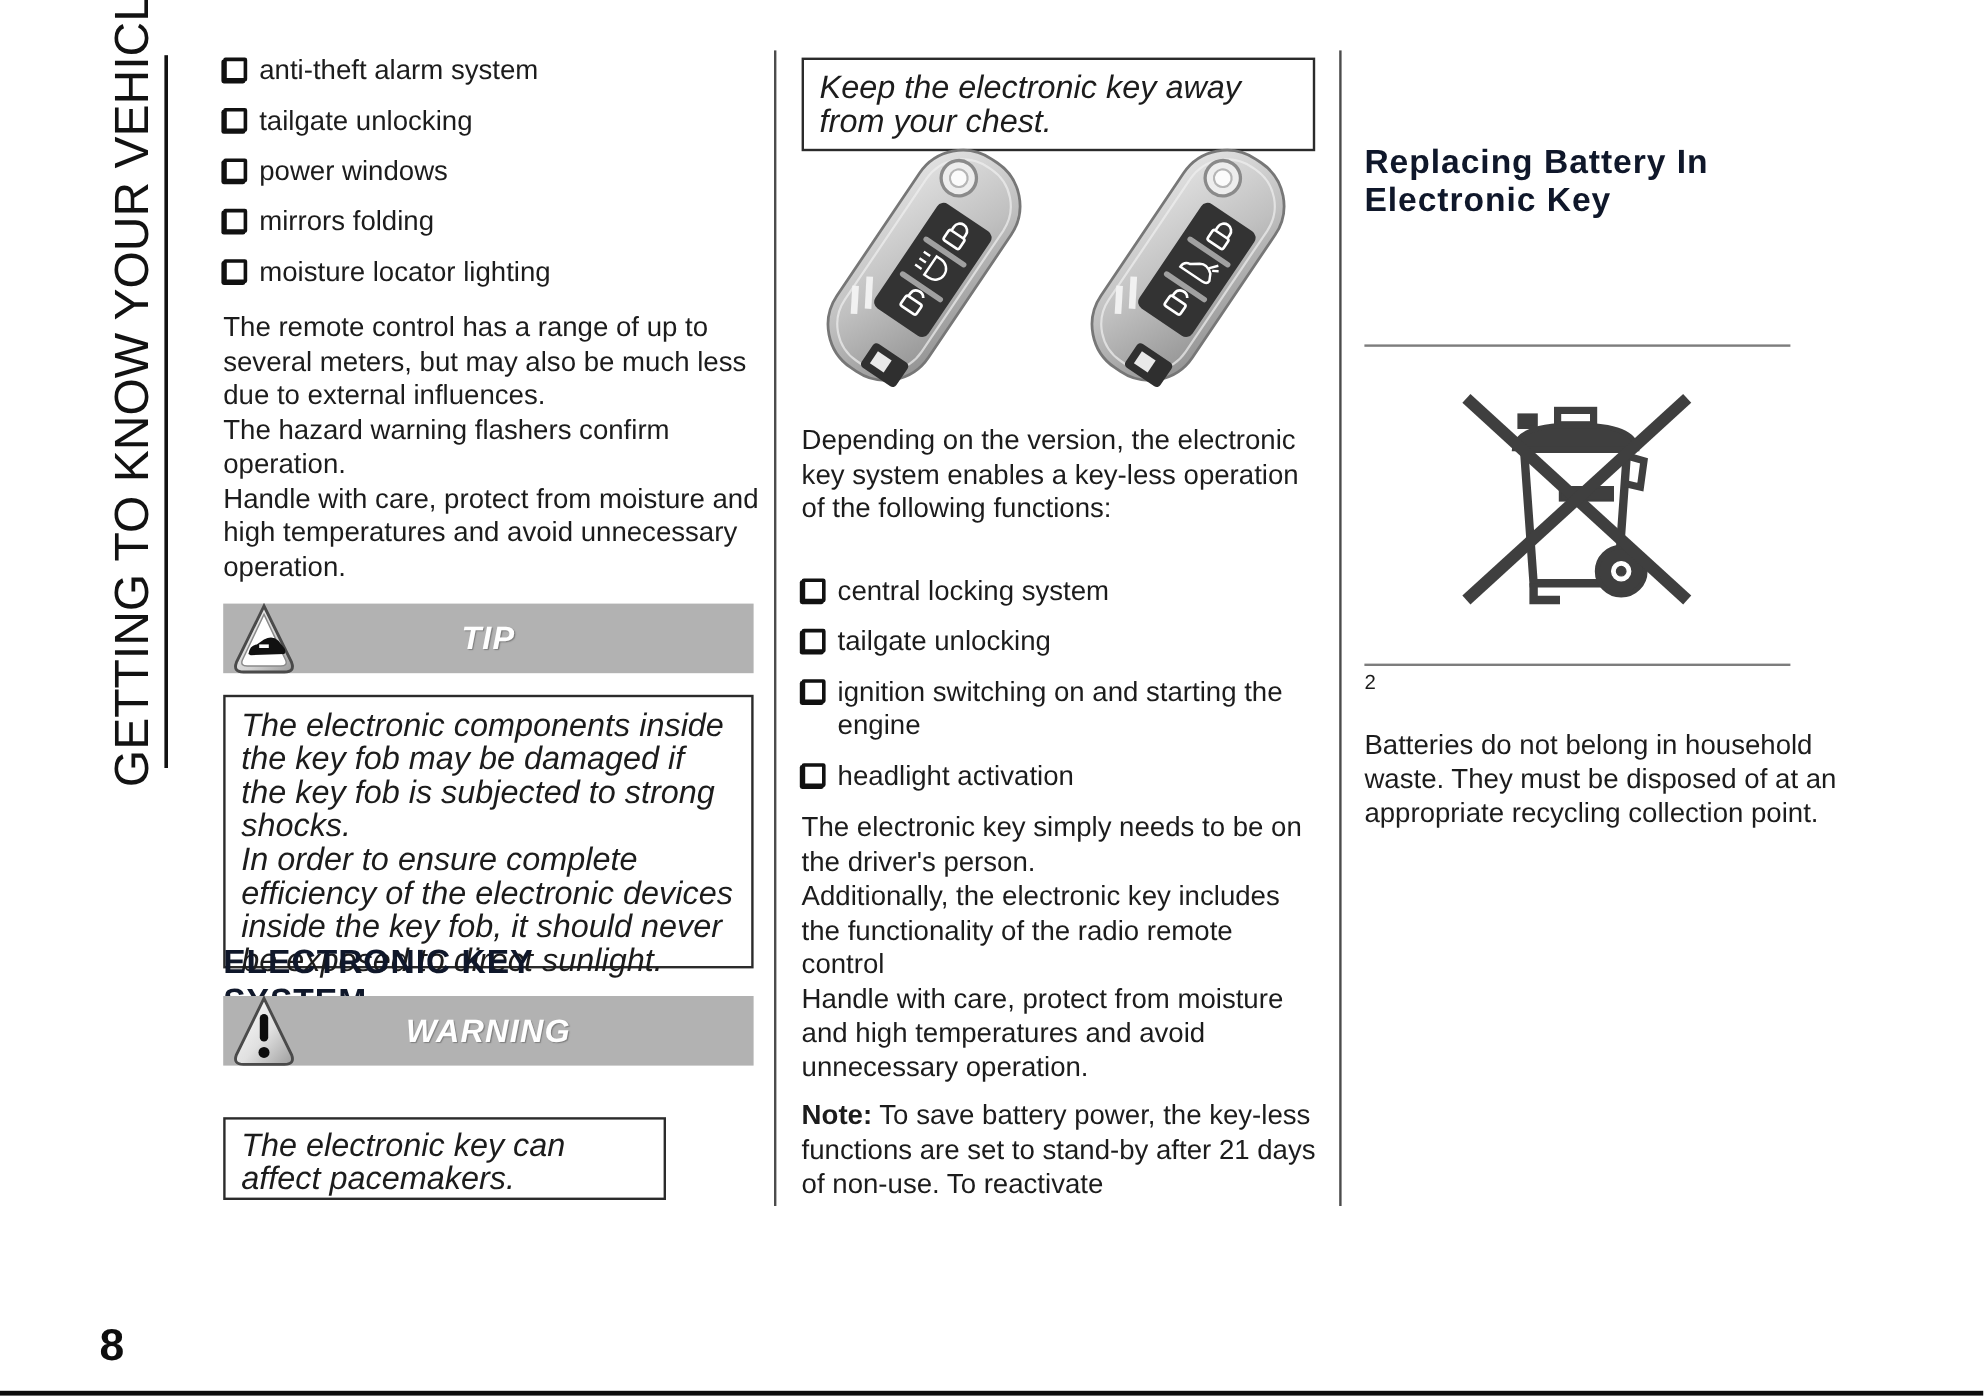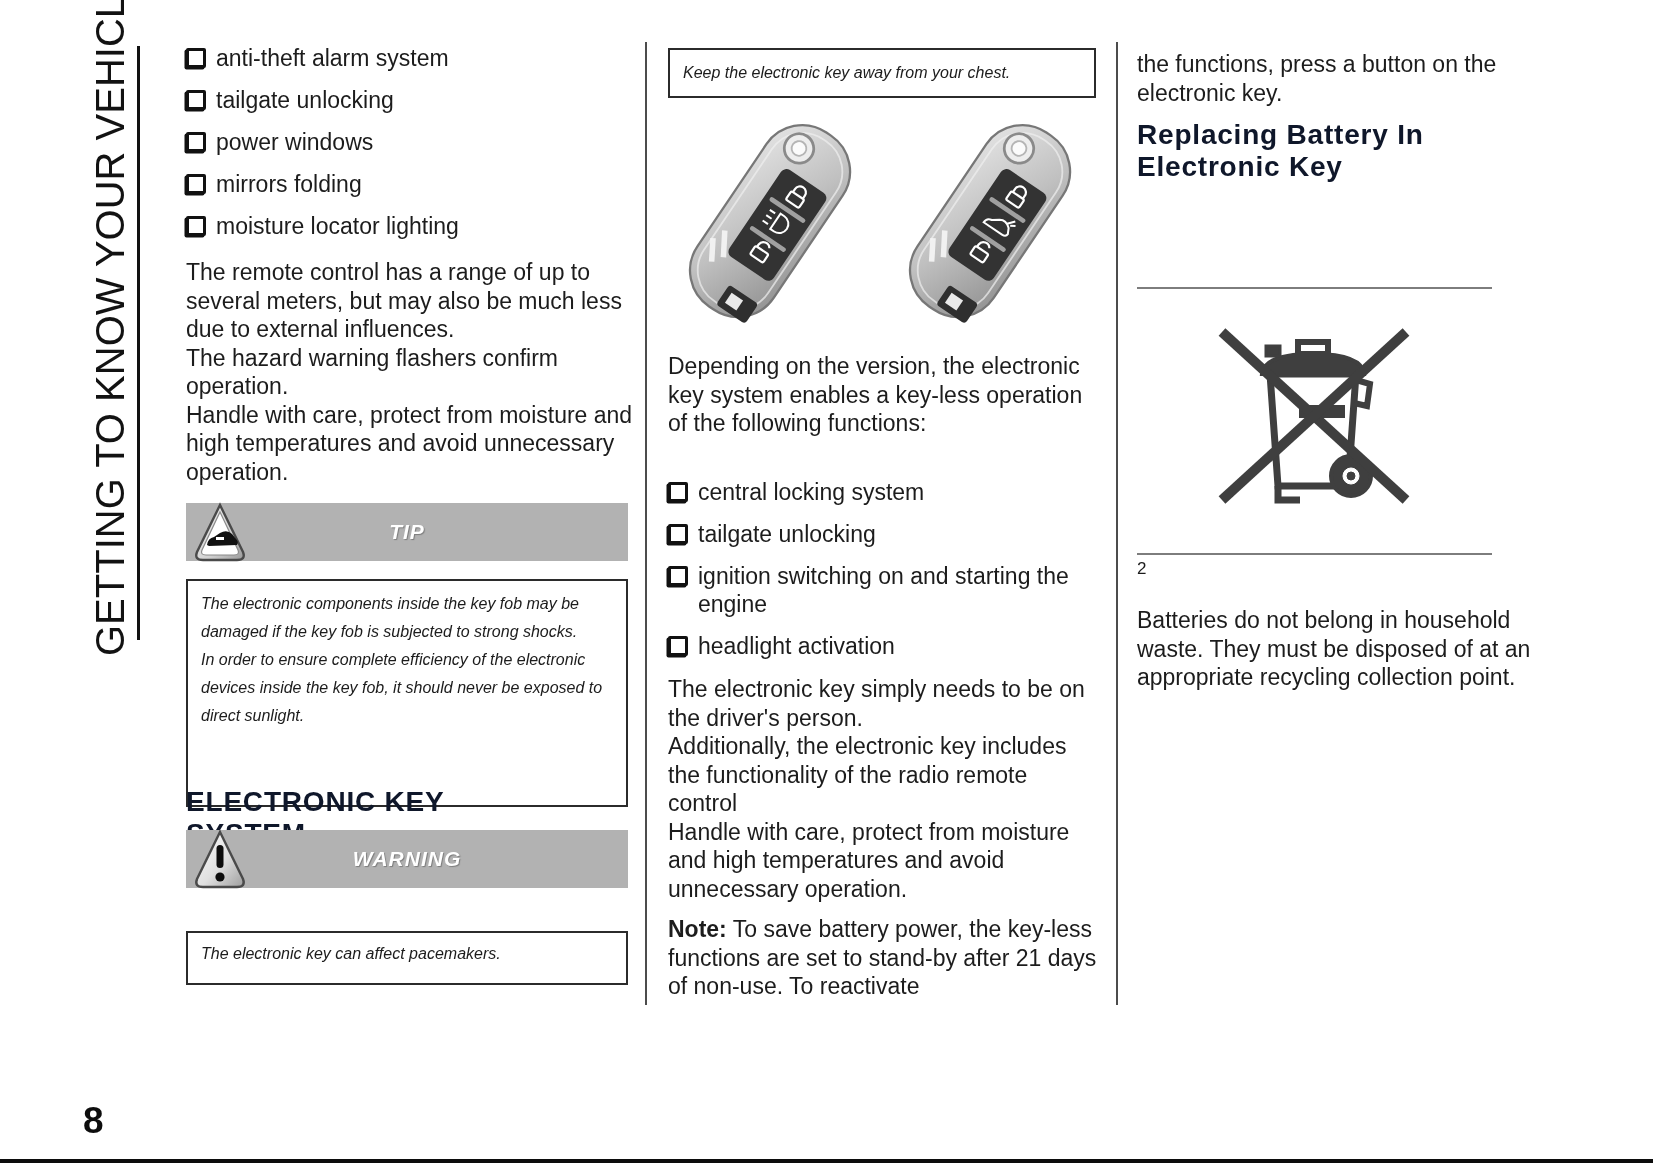--- a/index.html
+++ b/index.html
@@ -16,42 +16,42 @@
     font-size:40px; color:#121212; white-space:nowrap; letter-spacing:0px;
   }
   .sidebar-rule { position:absolute; left:137px; top:46px; width:3px; height:594px; background:#121212; }
 
   
   .vdivider { position:absolute; top:42px; width:2px; height:963px; background:#4c4c4c; }
 
   
   .para { font-size:23px; line-height:28.5px; white-space:pre-line; }
   .italic-box {
-    border:2px solid #2b2b2b; font-style:italic; font-size:16px; line-height:28px;
+    border:2px solid #2b2b2b; font-style:italic; font-size:27px; line-height:28px;
     padding:9px 13px; white-space:pre-line; background:#fff; box-sizing:border-box;
   }
   .heading { font-weight:bold; font-size:28px; line-height:32px; letter-spacing:0.8px; color:#0f172a; }
 
   
   .blist { list-style:none; margin:0; padding:0; }
   .blist li { display:flex; gap:10px; margin-bottom:14px; font-size:23px; line-height:28px; }
   .sq {
     flex:0 0 auto; width:14px; height:14px; margin-top:4px;
     border:3px solid #111; border-radius:2px;
     box-shadow:-1.5px 1.5px 0 0 #111;
     background:#fff;
   }
 
   
   .band {
     position:absolute; height:58px; background:#b2b2b2; display:flex;
     align-items:center; justify-content:center;
   }
   .band-label {
-    color:#ffffff; font-weight:bold; font-style:italic; font-size:21px; letter-spacing:1px;
+    color:#ffffff; font-weight:bold; font-style:italic; font-size:27px; letter-spacing:1px;
     text-shadow:1px 1px 1px rgba(60,60,60,0.45);
   }
   .band-icon { position:absolute; left:6px; top:-1px; }
 
   .note-label { font-weight:bold; }
   .hrule { position:absolute; height:2px; background:#7d7d7d; }
   .fig-num { font-size:17px; color:#1c1c1c; }
   .page-number { position:absolute; left:83px; top:1100px; font-size:37px; font-weight:bold; color:#0d0d0d; }
   .bottom-rule { position:absolute; left:0; top:1159px; width:1653px; height:4px; background:#0c0c0c; }
 </style>
@@ -128,21 +128,21 @@
           </linearGradient>
         </defs>
         <path d="M28 3 L51 50 Q54 58 45 58 L11 58 Q2 58 5 50 Z" fill="url(#warnG)" stroke="#4a4a4a" stroke-width="2.4"></path>
         <rect x="24.5" y="16" width="7" height="23" rx="3.5" fill="#0d0d0d"></rect>
         <circle cx="28" cy="48" r="4.6" fill="#0d0d0d"></circle>
       </svg>
     </span>
     <span class="band-label">WARNING</span>
   </div>
 
-  <div class="italic-box abs" style="left:186px; top:931px; width:442px; padding-top:7px; padding-bottom:15px;">The electronic key can affect pacemakers.</div>
+  <div class="italic-box abs" style="left:186px; top:931px; width:369px; padding-top:7px; padding-bottom:2px;">The electronic key can affect pacemakers.</div>
 
   <div class="italic-box abs" style="left:668px; top:48px; width:428px;">Keep the electronic key away from your chest.</div>
 
   <div class="abs" style="left:648px; top:112px; width:450px; height:238px;">
     <svg width="450" height="238" viewBox="0 0 450 238">
       <defs>
         <linearGradient id="fobB" x1="0" y1="0" x2="1" y2="1">
           <stop offset="0" stop-color="#e6e6e6"></stop>
             <stop offset="0.5" stop-color="#c0c0c0"></stop>
             <stop offset="1" stop-color="#8d8d8d"></stop>
@@ -230,21 +230,20 @@
 
   <div class="para abs" style="left:668px; top:675px; width:430px;">The electronic key simply needs to be on the driver's person.
 Additionally, the electronic key includes the functionality of the radio remote control
 Handle with care, protect from moisture and high temperatures and avoid unnecessary operation.</div>
 
   <div class="para abs" style="left:668px; top:915px; width:430px; white-space:normal;">
     <span class="note-label">Note:</span>
     <span>To save battery power, the key-less functions are set to stand-by after 21 days of non-use. To reactivate</span>
   </div>
 
-  <div class="para abs" style="left:1137px; top:50px; width:400px;">the functions, press a button on the electronic key.</div>
 
   <div class="heading abs" style="left:1137px; top:119px; width:345px;">Replacing Battery In Electronic Key</div>
 
 
   <div class="hrule" style="left:1137px; top:287px; width:355px;"></div>
 
   <div class="abs" style="left:1208px; top:318px; width:212px; height:196px;">
     <svg width="212" height="196" viewBox="0 0 212 196">
       <g stroke="#3f3f3f" fill="none">
 

